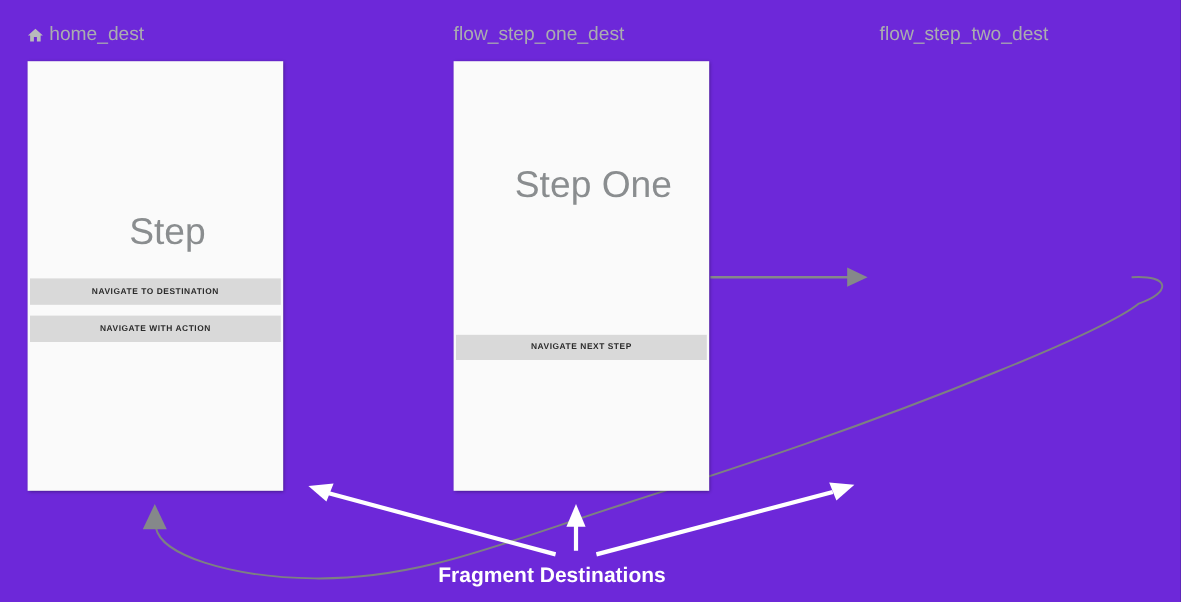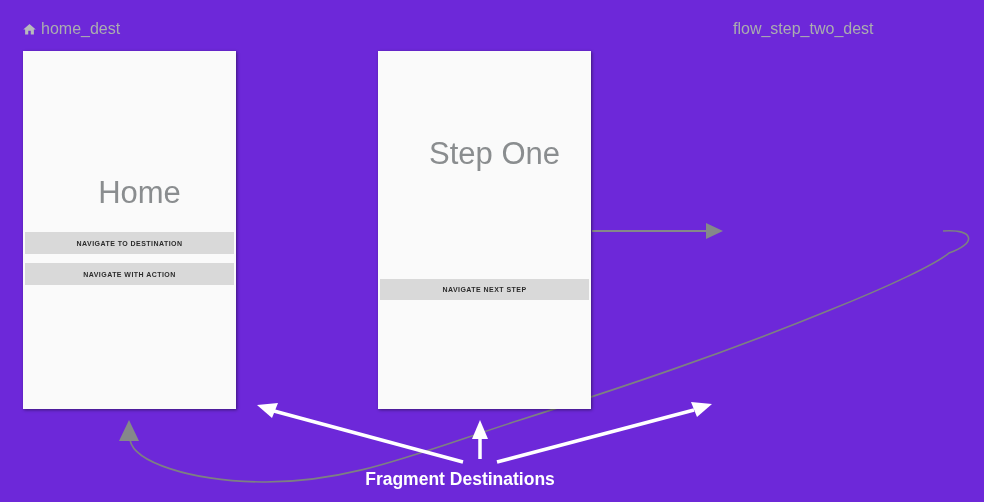--- a/index.html
+++ b/index.html
@@ -91,26 +91,29 @@
   </svg>
 
   <div class="dest-header" style="left:22px;">
     <span class="home-icon-wrap">
       <svg width="15" height="15" viewBox="0 0 24 24">
         <path d="M10 20v-6h4v6h5v-8h3L12 3 2 12h3v8z" fill="#b8babc"></path>
       </svg>
     </span>
     <span>home_dest</span>
   </div>
+  <div class="dest-header" style="left:378px;">
+    <span>flow_step_one_dest</span>
+  </div>
   <div class="dest-header" style="left:733px;justify-content:flex-end;">
     <span>flow_step_two_dest</span>
   </div>
 
   <div class="fragment-card card-home">
-    <div class="frag-title title-home">Home</div>
+    <div class="frag-title title-home">Step</div>
     <div class="preview-button home-btn-1">NAVIGATE TO DESTINATION</div>
     <div class="preview-button home-btn-2">NAVIGATE WITH ACTION</div>
   </div>
 
   <div class="fragment-card card-step-one">
     <div class="frag-title title-step">Step One</div>
     <div class="preview-button step-btn">NAVIGATE NEXT STEP</div>
   </div>
 
 

